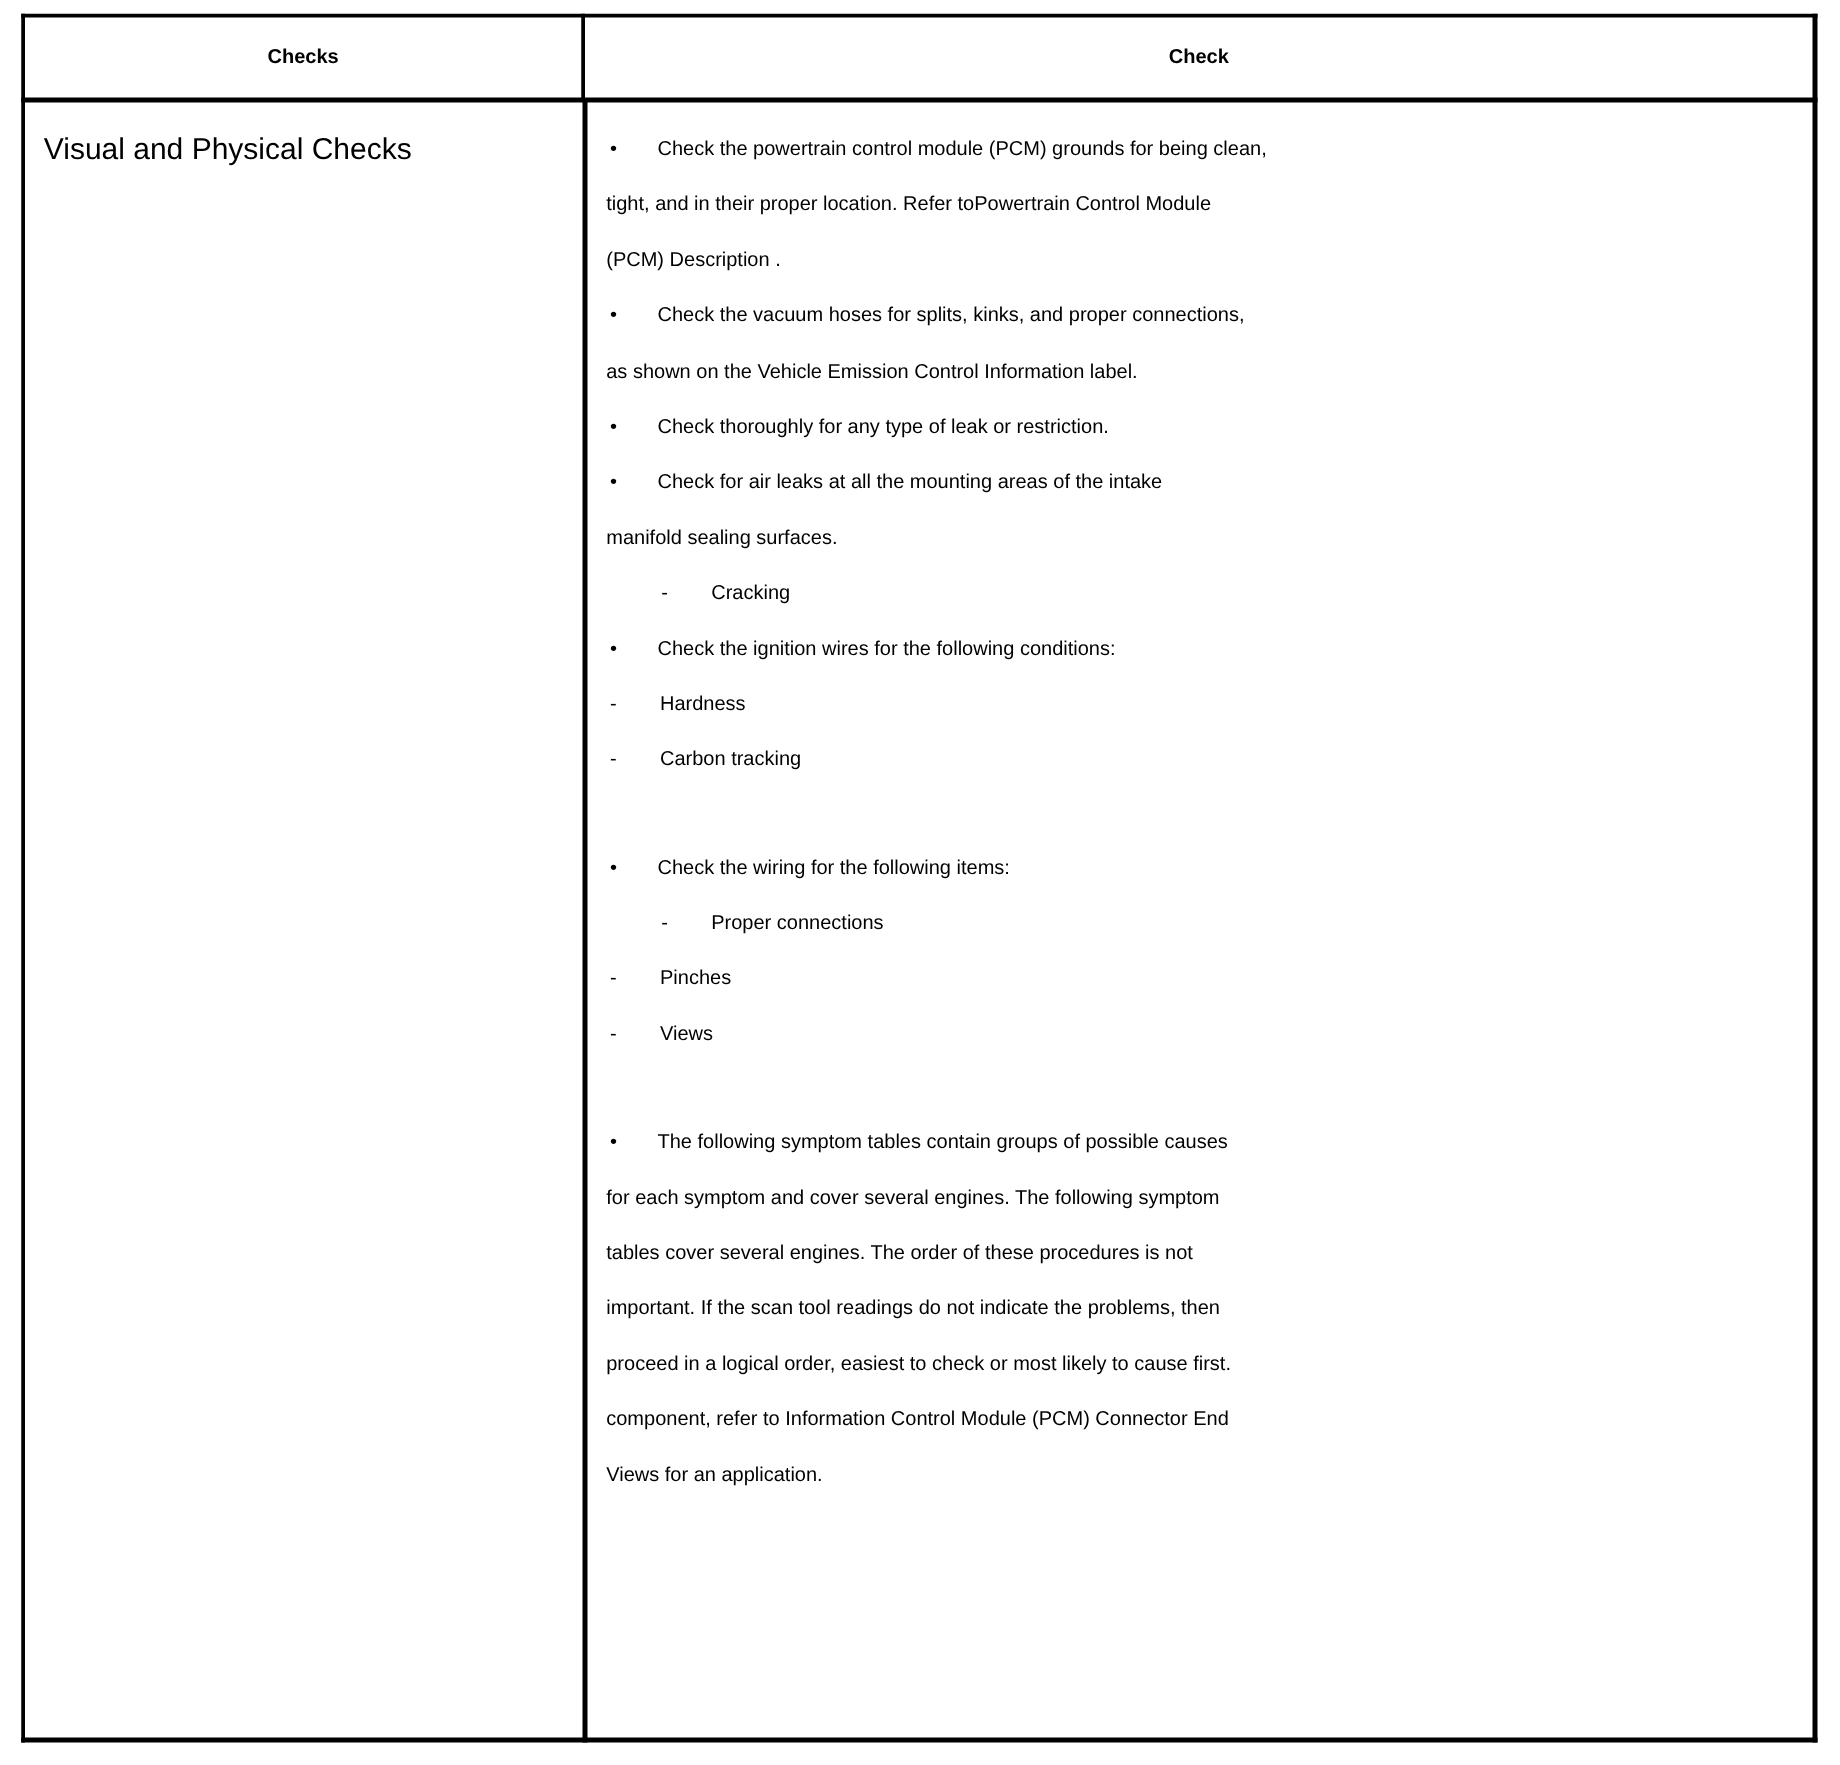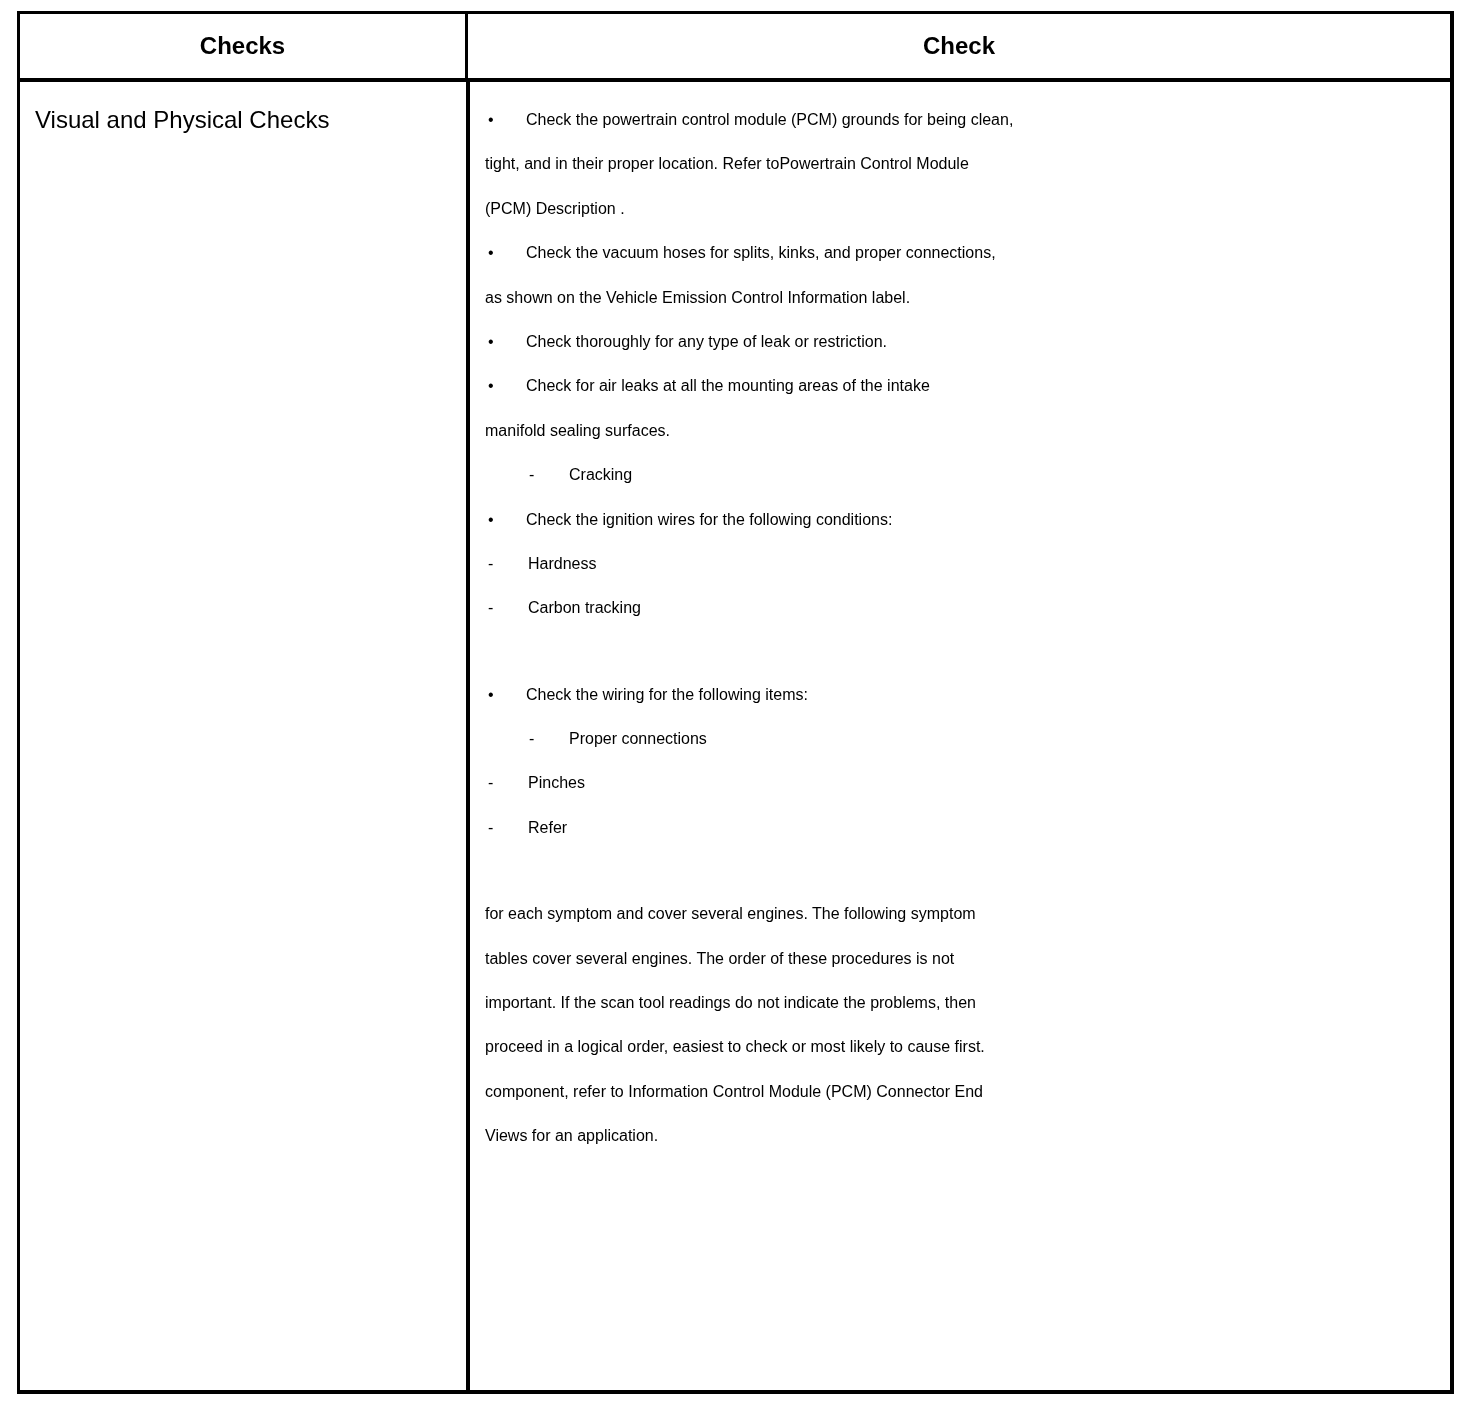--- a/index.html
+++ b/index.html
@@ -7,21 +7,21 @@
          font-family: "Liberation Sans", sans-serif; color: #000; }
   .border-top { position:absolute; left:17px; top:11px; width:1437px; height:3px; background:#000; }
   .border-left { position:absolute; left:17px; top:11px; width:3px; height:1383px; background:#000; }
   .border-right { position:absolute; left:1450px; top:11px; width:4px; height:1383px; background:#000; }
   .border-bottom { position:absolute; left:17px; top:1390px; width:1437px; height:4px; background:#000; }
   .header-line { position:absolute; left:17px; top:78px; width:1437px; height:4px; background:#000; }
   .col-divider-top { position:absolute; left:465px; top:11px; width:3px; height:70px; background:#000; }
   .col-divider { position:absolute; left:466px; top:80px; width:4px; height:1314px; background:#000; }
 
   .hdr { position:absolute; top:14px; height:64px; line-height:64px; font-weight:bold;
-         font-size:24px; text-align:center; }
+         font-size:16px; text-align:center; }
   .hdr-checks { left:20px; width:445px; }
   .hdr-action { left:468px; width:982px; }
 
   .checks-cell { position:absolute; left:35px; top:98px; font-size:24px; line-height:44.4px; }
 
   .action { position:absolute; left:485px; top:98px; width:900px; font-size:16px; line-height:44.4px; }
   .line { white-space: nowrap; height:44.4px; position:relative; }
   .bul { display:inline-block; width:41px; padding-left:3px; box-sizing:border-box; }
   .dash { display:inline-block; width:43px; padding-left:3px; box-sizing:border-box; }
   .sub-indent { padding-left:41px; }
@@ -71,25 +71,26 @@
       <div class="line"><span class="bul">•</span><span>Check the ignition wires for the following conditions:</span></div>
       <div class="line"><span class="dash">-</span><span>Hardness</span></div>
       <div class="line"><span class="dash">-</span><span>Carbon tracking</span></div>
     </div>
     <div class="spacer"></div>
 
     <div>
       <div class="line"><span class="bul">•</span><span>Check the wiring for the following items:</span></div>
       <div class="line sub-indent"><span class="dash">-</span><span>Proper connections</span></div>
       <div class="line"><span class="dash">-</span><span>Pinches</span></div>
-      <div class="line"><span class="dash">-</span><span>Refer</span></div>
+      <div class="line"><span class="dash">-</span><span>Views</span></div>
     </div>
     <div class="spacer"></div>
 
     <div>
+      <div class="line"><span class="bul">•</span><span>The following symptom tables contain groups of possible causes</span></div>
       <div class="line"><span>for each symptom and cover several engines. The following symptom</span></div>
       <div class="line"><span>tables cover several engines. The order of these procedures is not</span></div>
       <div class="line"><span>important. If the scan tool readings do not indicate the problems, then</span></div>
       <div class="line"><span>proceed in a logical order, easiest to check or most likely to cause first.</span></div>
       <div class="line"><span>component, refer to Information Control Module (PCM) Connector End</span></div>
       <div class="line"><span>Views for an application.</span></div>
     </div>
   </div>
 </div>
 

